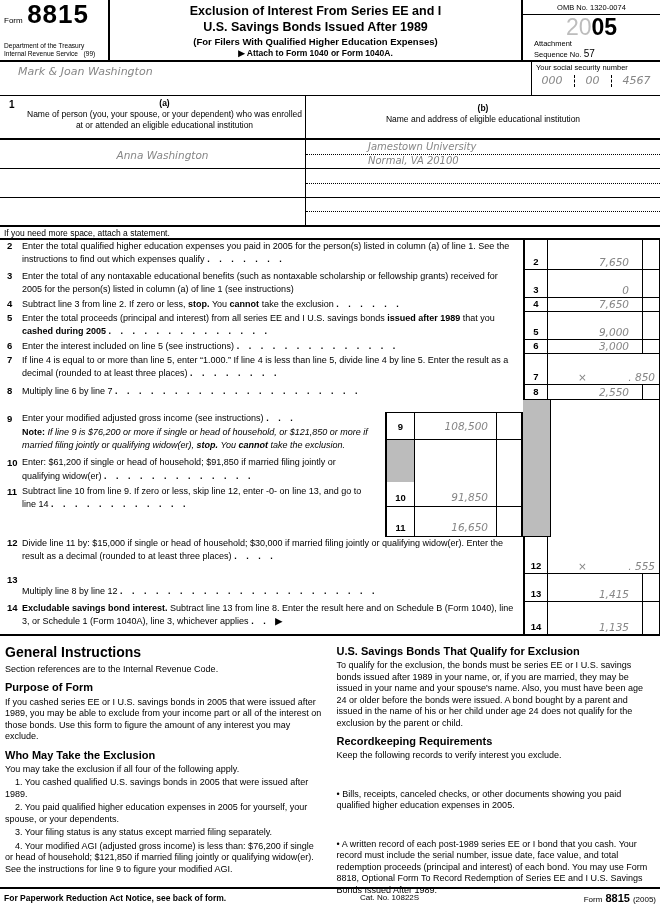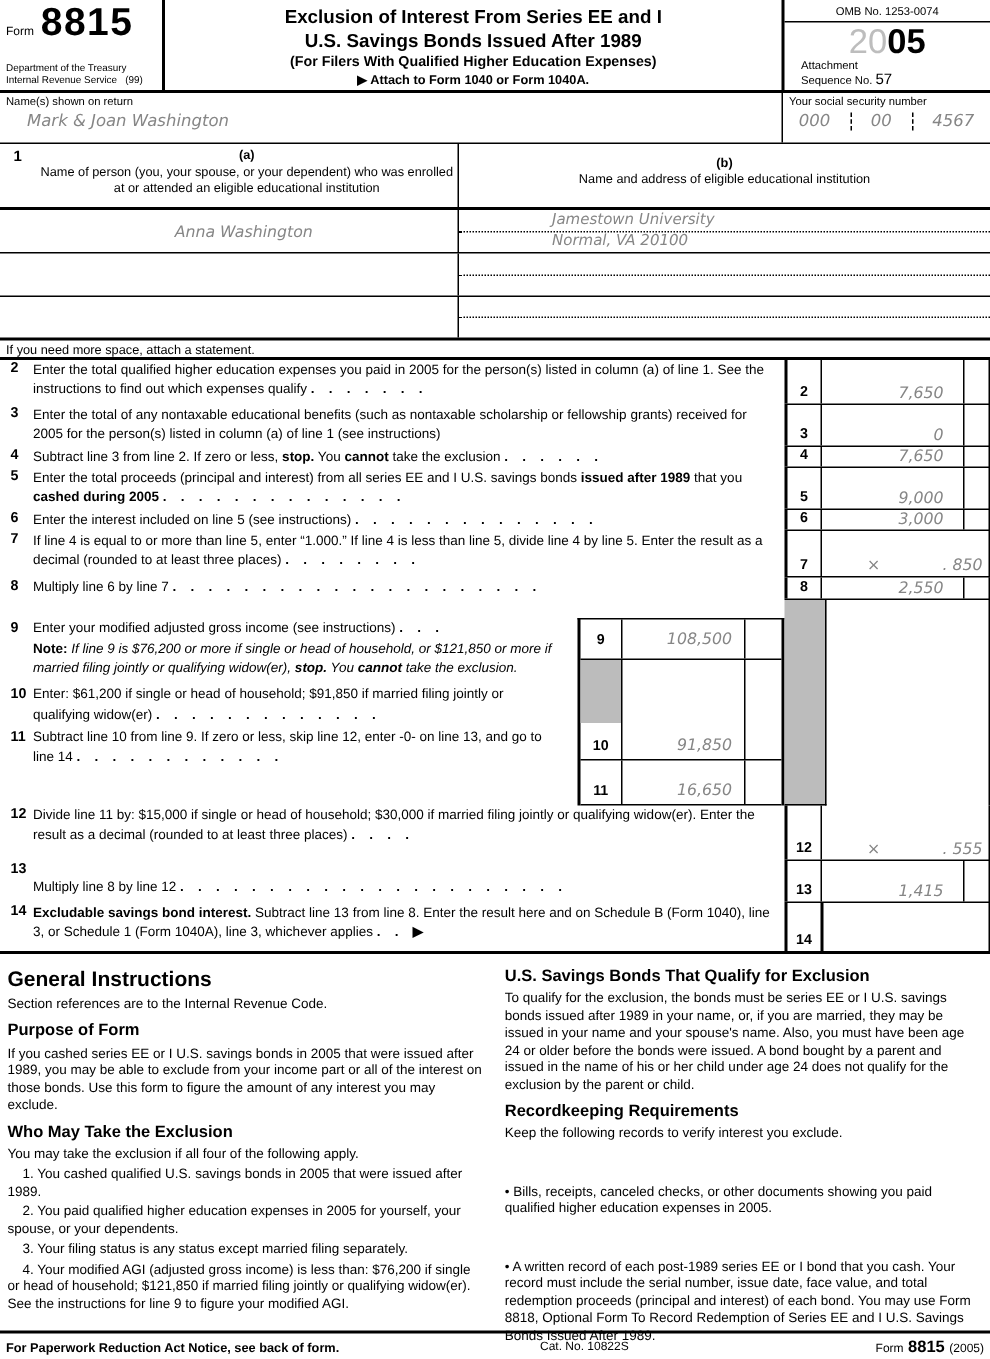--- a/index.html
+++ b/index.html
@@ -29,21 +29,21 @@
   .year { text-align: center; font-size: 23px; font-weight: bold; line-height: 1.05; }
   .y20 { color: #bdbdbd; font-weight: normal; }
   .attach-seq { font-size: 7.5px; padding-left: 11px; line-height: 1.2; }
   .seq-no { font-size: 10px; }
 
   
   .name-band { height: 34px; display: flex; border-bottom: 1.5px solid #000; }
   .name-cell { flex: 1; padding: 1px 4px; }
   .small-label { font-size: 7.5px; }
   .name-value { font-size: 11px; margin: 2px 0 0 14px; }
-  .ssn-cell { width: 139px; border-left: 1px solid #000; padding: 1px 4px; }
+  .ssn-cell { width: 129px; border-left: 1px solid #000; padding: 1px 4px; }
   .ssn-value { display: flex; align-items: center; justify-content: space-around; font-size: 11px; margin-top: 2px; }
   .ssn-sep { border-left: 1.5px dashed #000; height: 12px; }
 
   
   .t1-head { display: flex; height: 44px; border-bottom: 2px solid #000; text-align: center; font-size: 8.5px; line-height: 1.3; }
   .t1-left { width: 305px; display: flex; padding-top: 1px; }
   .t1-no { width: 24px; font-weight: bold; font-size: 10px; text-align: left; padding: 1px 0 0 9px; }
   .t1-head-a { flex: 1; padding-top: 1px; }
   .t1-right { flex: 1; border-left: 1px solid #000; padding-top: 7px; }
   .col-letter { font-weight: bold; }
@@ -126,34 +126,33 @@
         <div><span>Internal Revenue Service</span>&nbsp;&nbsp;&nbsp;<span>(99)</span></div>
       </div>
     </div>
     <div class="h-center">
       <div class="title">Exclusion of Interest From Series EE and I</div>
       <div class="title">U.S. Savings Bonds Issued After 1989</div>
       <div class="subtitle">(For Filers With Qualified Higher Education Expenses)</div>
       <div class="attach">▶ Attach to Form 1040 or Form 1040A.</div>
     </div>
     <div class="h-right">
-      <div class="omb">OMB No. 1253-0074</div>
+      <div class="omb">OMB No. 1320-0074</div>
       <div class="year">
         <span class="y20">20</span><span>05</span>
       </div>
       <div class="attach-seq">
         <div>Attachment</div>
         <div><span>Sequence No.</span> <span class="seq-no">57</span></div>
       </div>
     </div>
   </div>
 
   <div class="name-band">
     <div class="name-cell">
-      <div class="small-label">Name(s) shown on return</div>
       <div class="name-value hand">Mark &amp; Joan Washington</div>
     </div>
     <div class="ssn-cell">
       <div class="small-label">Your social security number</div>
       <div class="ssn-value hand">
         <span>000</span>
         <span class="ssn-sep"></span>
         <span>00</span>
         <span class="ssn-sep"></span>
         <span>4567</span>
@@ -340,20 +339,21 @@
         <div class="fb-amt hand">1,415</div>
         <div class="fb-cents"></div>
       </div>
     </div>
 
     <div class="frow" style="height:32px">
       <div class="fl">14</div>
       <div class="ft"><b class="inl">Excludable savings bond interest.</b><span> Subtract line 13 from line 8. Enter the result here and on Schedule B (Form 1040), line 3, or Schedule 1 (Form 1040A), line 3, whichever applies</span> <span class="dots">. . ▶</span></div>
       <div class="fr nb">
         <div class="fb-num">14</div>
+        <div class="fb-amt hand">1,135</div>
         <div class="fb-cents"></div>
       </div>
     </div>
   </div>
 
   <div class="instr">
     <div class="icol">
       <div class="ih1">General Instructions</div>
       <div class="ip">Section references are to the Internal Revenue Code.</div>
       <div class="ih2">Purpose of Form</div>

